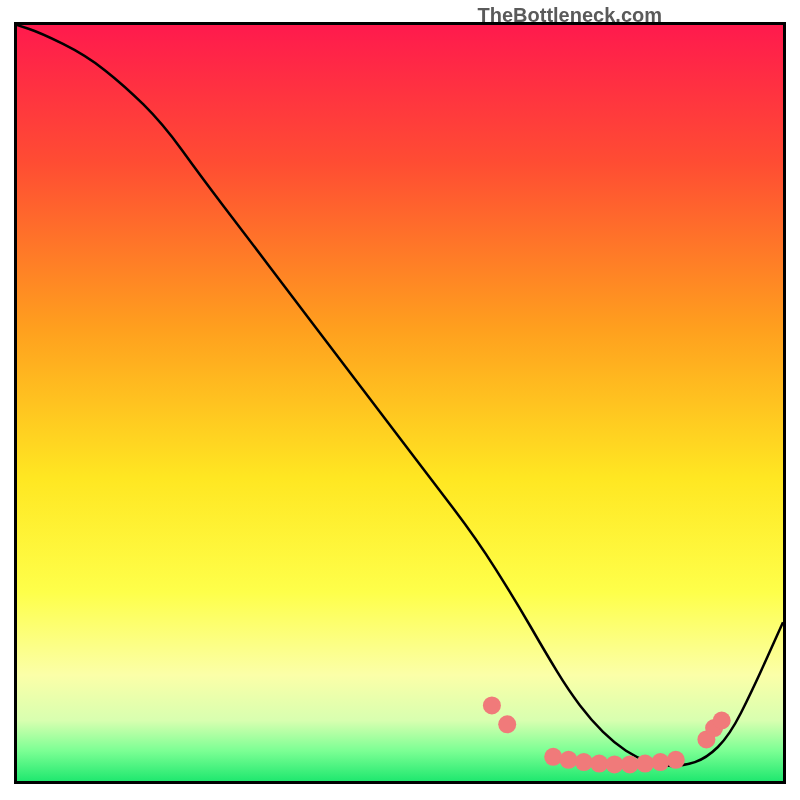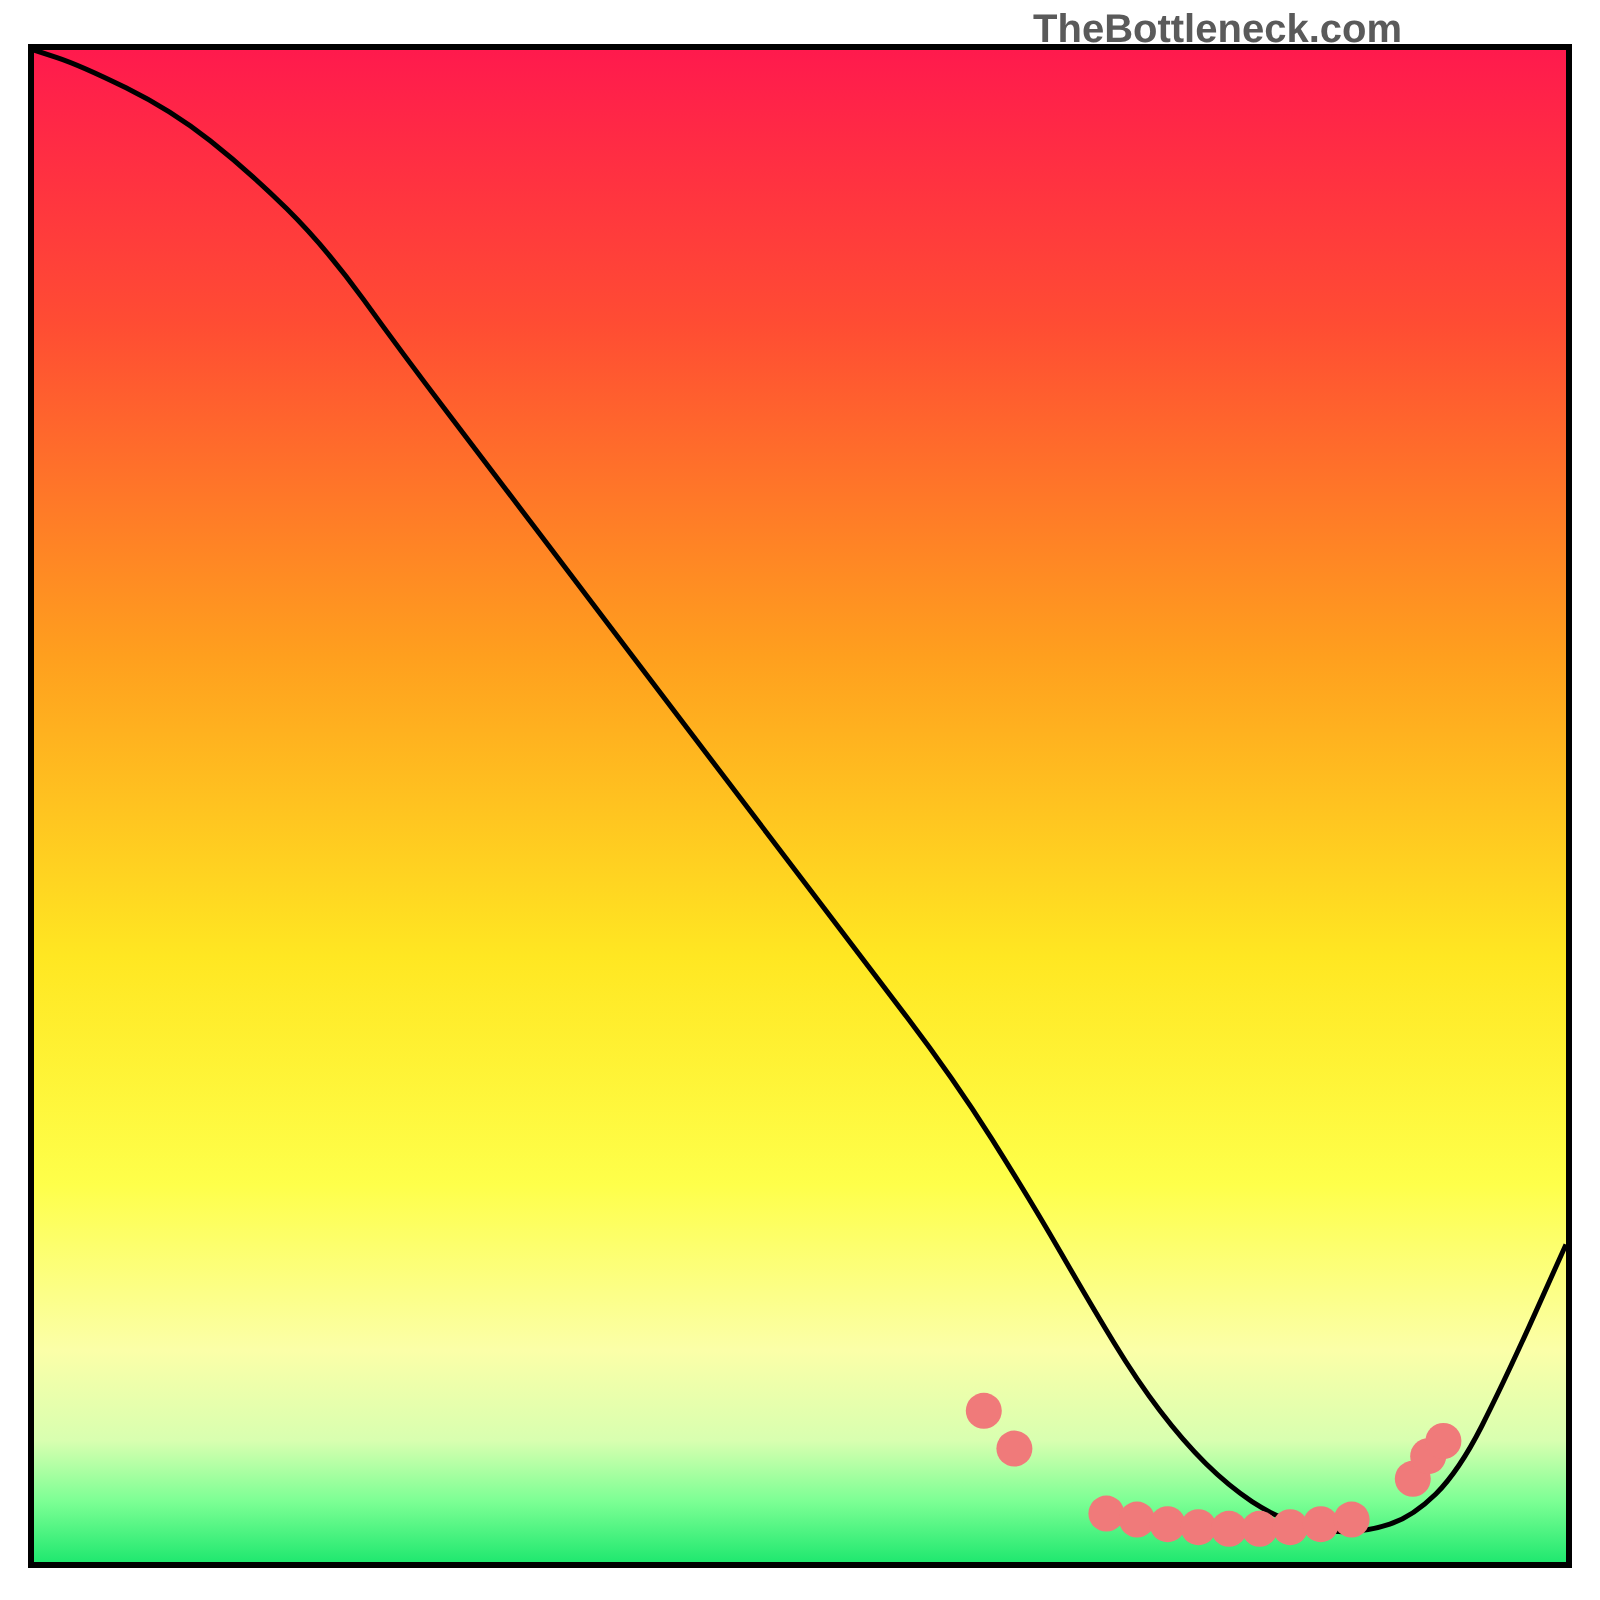--- a/index.html
+++ b/index.html
@@ -7,21 +7,20 @@
     padding: 0;
     width: 800px;
     height: 800px;
     background: #ffffff;
     font-family: Arial, Helvetica, sans-serif;
   }
   .container {
     position: relative;
     width: 672px;
     height: 800px;
-    padding-left: 39px;
   }
   .attribution {
     position: absolute;
     top: 4px;
     right: 10px;
     font-size: 20px;
     font-weight: bold;
     color: #5a5a5a;
     z-index: 10;
   }

